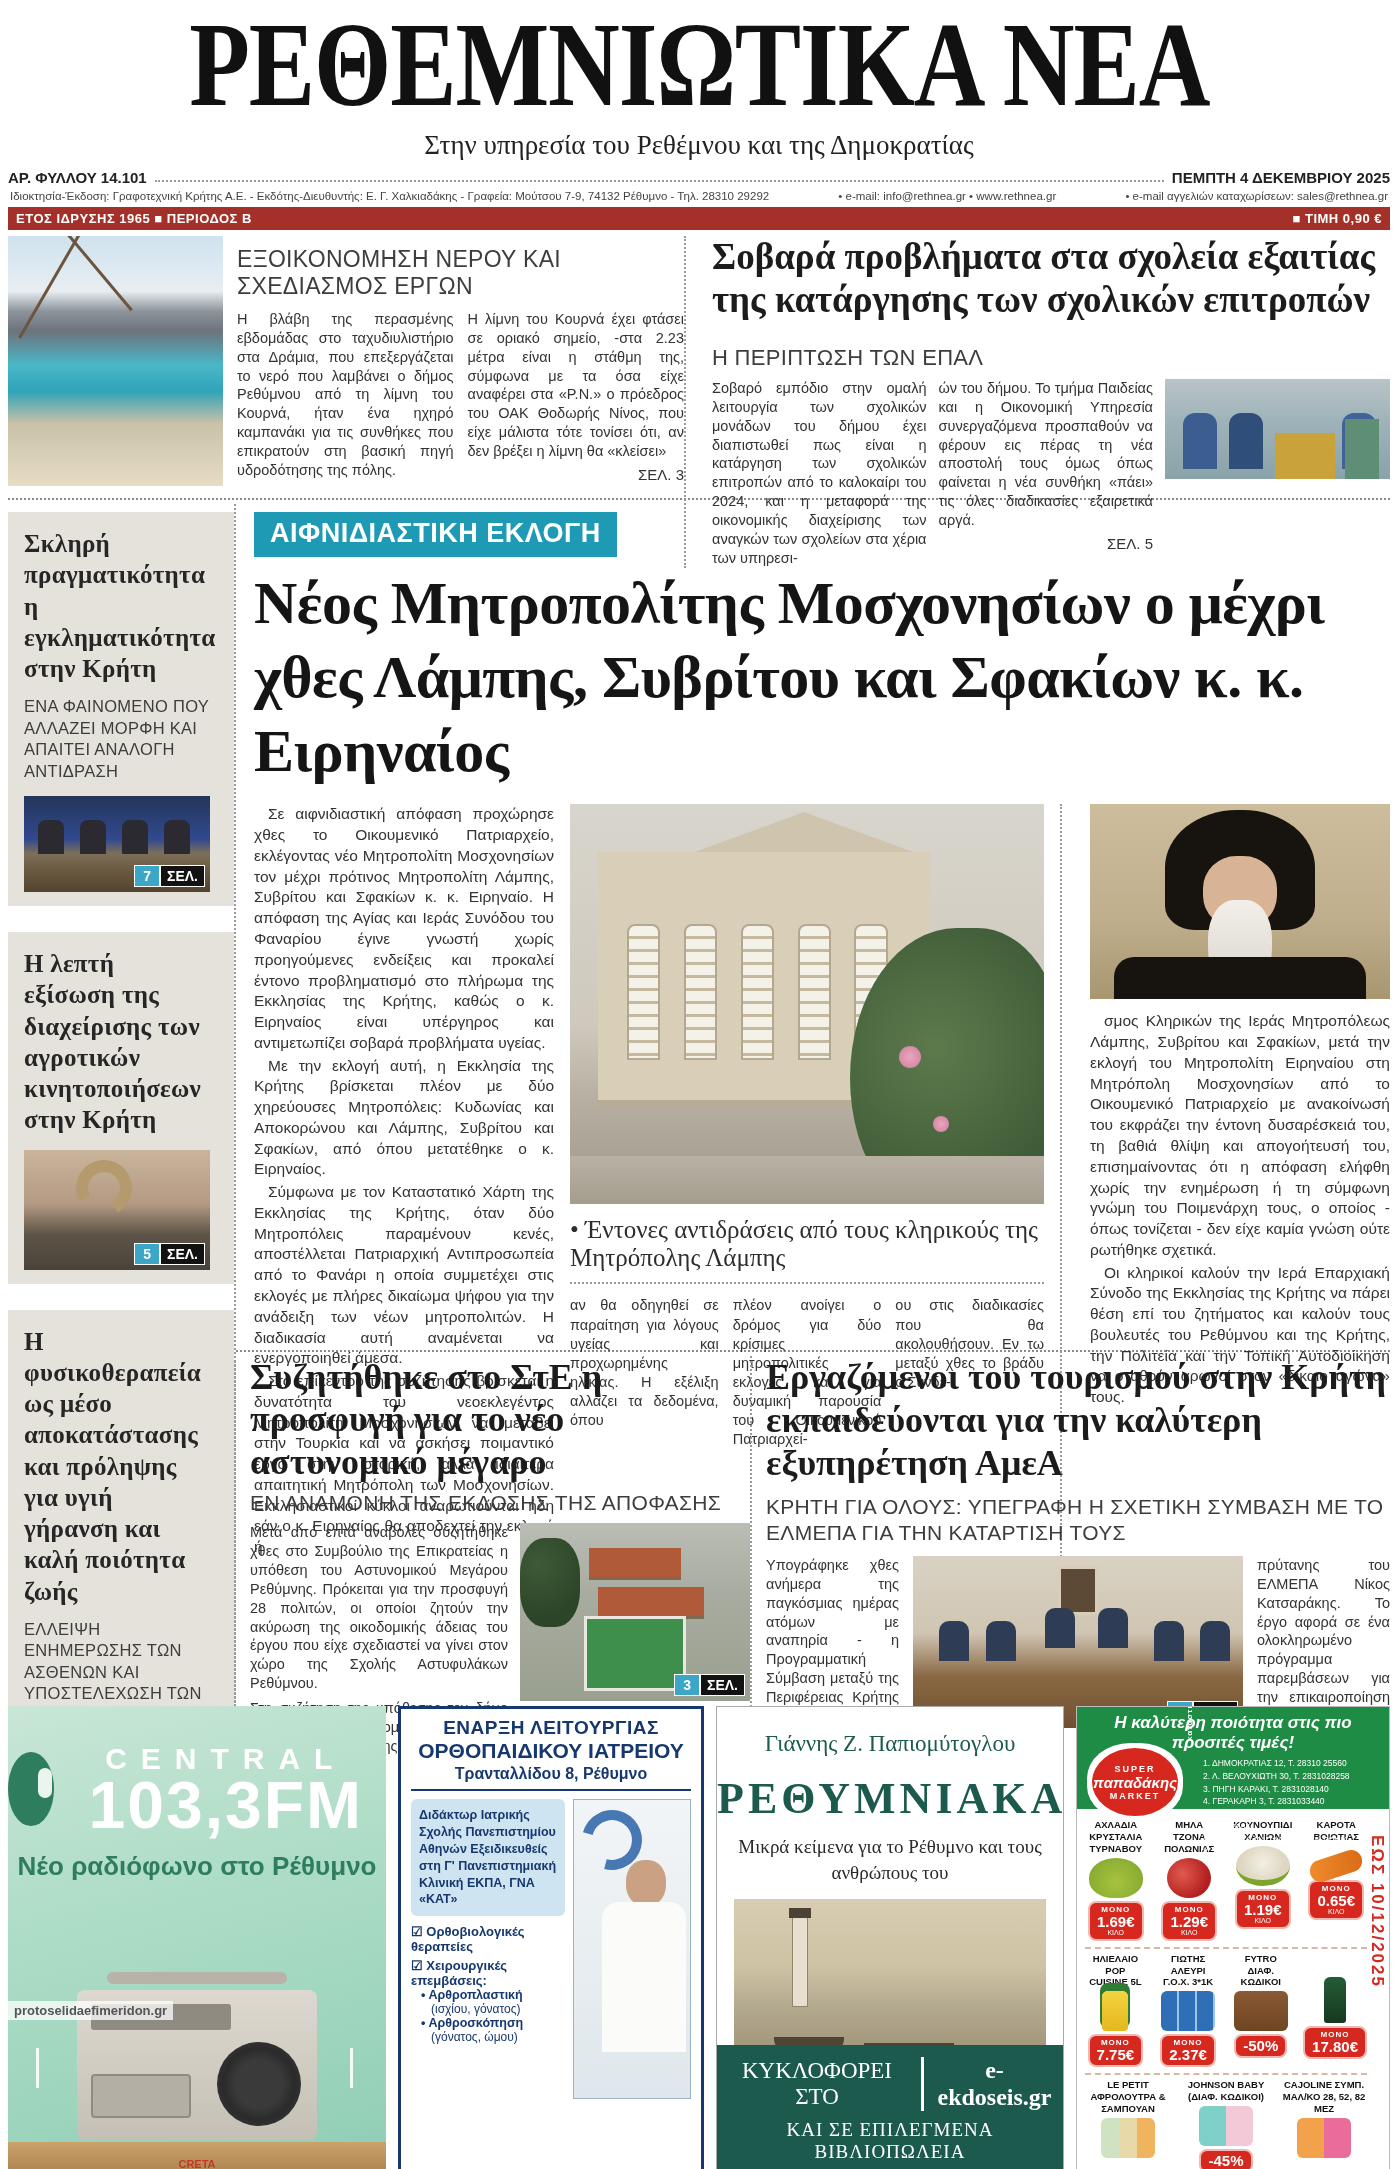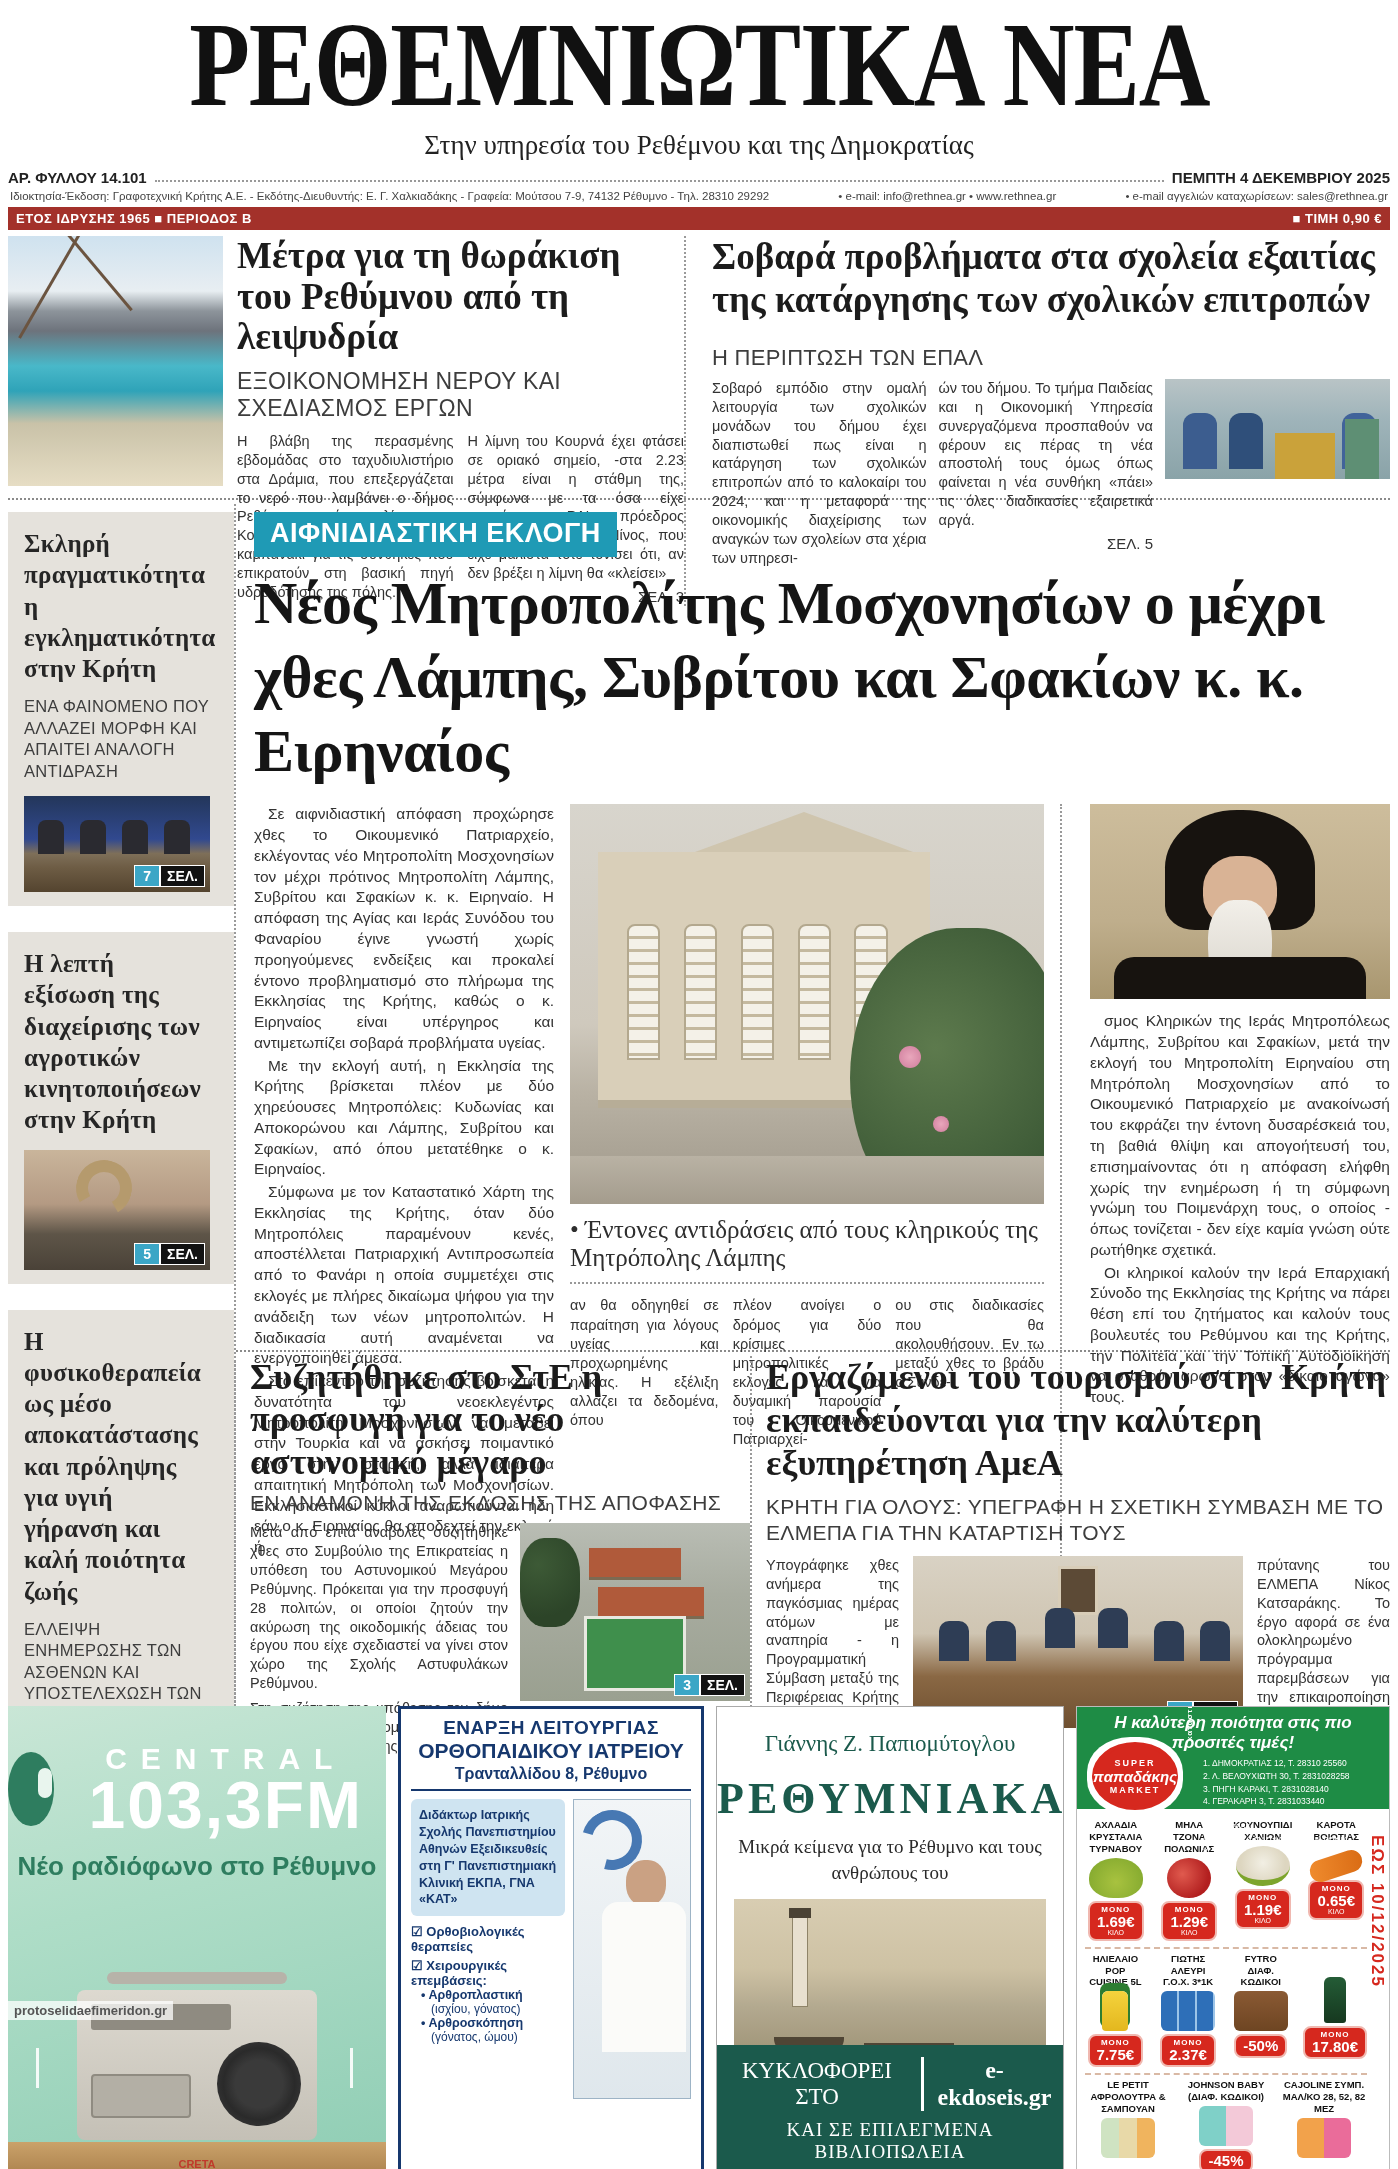--- a/index.html
+++ b/index.html
@@ -187,21 +187,21 @@
   .ad-book .publogo { font-size:11px; letter-spacing:1px; color:#333; margin-top:8px; text-align:left; padding-left:40px; }
   .ad-book .band { position:absolute; bottom:0; width:100%; background:#1B5A4C; color:#fff; padding:12px 6px 14px 6px; }
   .ad-book .band .row1 { font-family:"Liberation Serif", serif; font-size:23px; display:flex; justify-content:center; gap:10px; align-items:center; }
   .ad-book .band .elogo { font-weight:bold; font-size:24px; border-left:3px solid #fff; padding-left:8px; }
   .ad-book .band .row2 { font-family:"Liberation Serif", serif; font-size:19px; margin-top:8px; letter-spacing:1px; }
 
   
   .ad-market { background:#fff; border:1px solid #bbb; font-size:0; }
   .mk-head { background:#1E8C45; position:relative; padding:6px 8px 10px 8px; height:102px; }
   .mk-tag { color:#fff; font-size:17px; font-weight:bold; font-style:italic; text-align:center; }
-  .mk-logo { position:absolute; left:10px; top:30px; width:96px; height:78px; background:#fff; border-radius:45%;
+  .mk-logo { position:absolute; left:10px; top:36px; width:96px; height:78px; background:#fff; border-radius:45%;
       display:flex; align-items:center; justify-content:center; }
   .mk-circle { width:86px; height:68px; border:4px solid #d6281e; border-radius:50%; background:#d6281e;
       color:#fff; display:flex; flex-direction:column; align-items:center; justify-content:center; }
   .mk-circle .sup { font-size:9px; font-weight:bold; letter-spacing:2px; }
   .mk-circle .nm { font-size:15px; font-weight:bold; font-style:italic; }
   .mk-stores { margin-left:118px; color:#fff; font-size:8.5px; line-height:1.5; padding-top:4px; }
   .mk-stores-label { position:absolute; left:108px; top:34px; color:#fff; font-size:8px; font-weight:bold;
       transform:rotate(-90deg); transform-origin:left top; letter-spacing:1px; }
   .mk-until { position:absolute; right:2px; top:128px; color:#d6281e; font-size:17px; font-weight:bold;
       writing-mode:vertical-rl; letter-spacing:2px; height:200px; }
@@ -252,21 +252,20 @@
     <div class="redbar">
       <span>ΕΤΟΣ ΙΔΡΥΣΗΣ 1965 ■ ΠΕΡΙΟΔΟΣ Β</span>
       <span>■ ΤΙΜΗ 0,90 €</span>
     </div>
   </header>
 
   <section class="toprow">
     <article class="topleft">
       <div class="ph ph-lake"></div>
       <div>
-        <h2 class="a-title">Μέτρα για τη θωράκιση του Ρεθύμνου από τη λειψυδρία</h2>
         <div class="a-kicker">ΕΞΟΙΚΟΝΟΜΗΣΗ ΝΕΡΟΥ ΚΑΙ ΣΧΕΔΙΑΣΜΟΣ ΕΡΓΩΝ</div>
         <div class="topcols a-body">
           <p>Η βλάβη της περασμένης εβδομάδας στο ταχυδιυλιστήριο στα Δράμια, που επεξεργάζεται το νερό που λαμβάνει ο δήμος Ρεθύμνου από τη λίμνη του Κουρνά, ήταν ένα ηχηρό καμπανάκι για τις συνθήκες που επικρατούν στη βασική πηγή υδροδότησης της πόλης.</p>
           <div>
             <p>Η λίμνη του Κουρνά έχει φτάσει σε οριακό σημείο, -στα 2.23 μέτρα είναι η στάθμη της, σύμφωνα με τα όσα είχε αναφέρει στα «Ρ.Ν.» ο πρόεδρος του ΟΑΚ Θοδωρής Νίνος, που είχε μάλιστα τότε τονίσει ότι, αν δεν βρέξει η λίμνη θα «κλείσει»</p>
             <div class="pageref">ΣΕΛ. 3</div>
           </div>
         </div>
       </div>
     </article>

